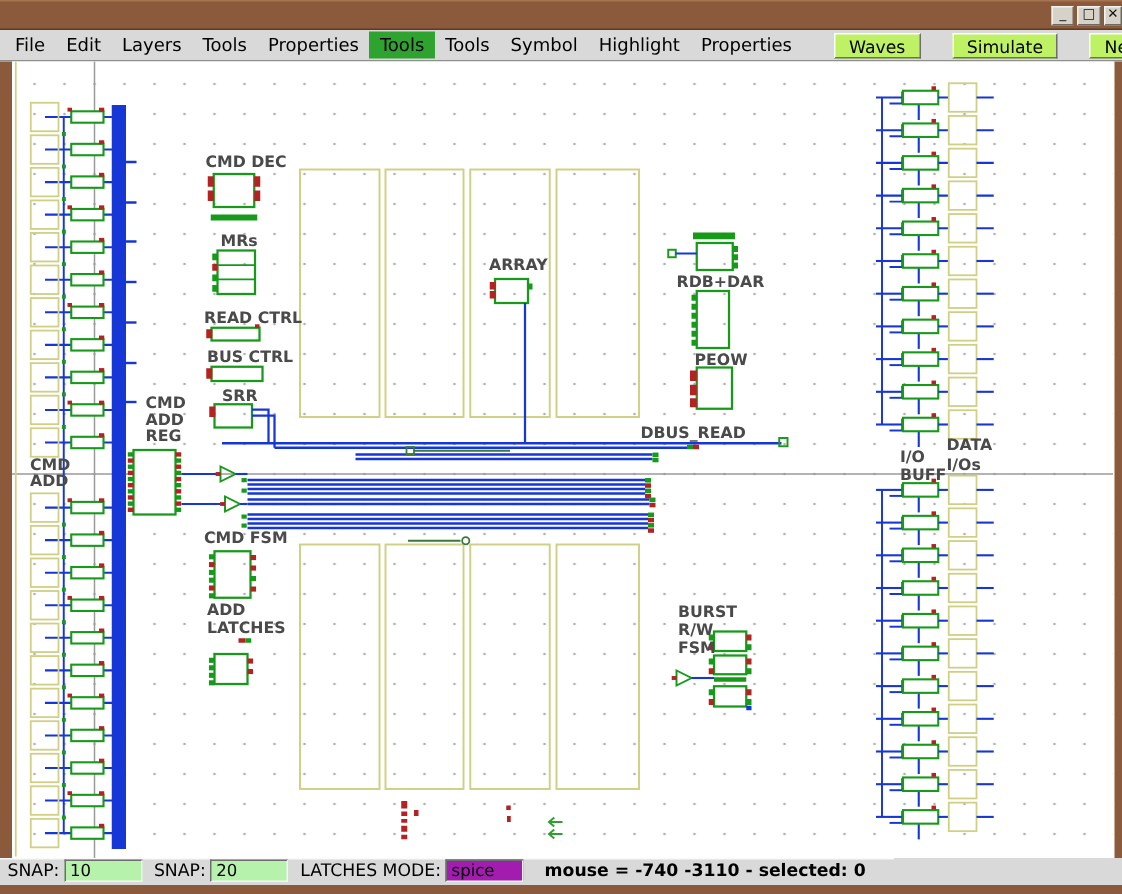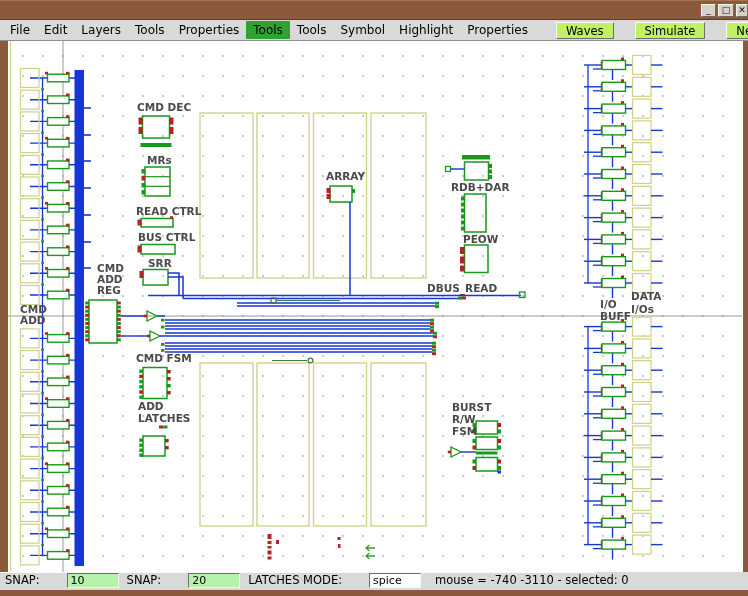--- a/index.html
+++ b/index.html
@@ -29,24 +29,24 @@
   .frame-left  { position:absolute; left:0; top:0; width:8px;  height:531px; background:#8b5a3c; }
   .frame-right { position:absolute; right:0; top:0; width:5px; height:531px; background:#8b5a3c; }
   #schem { position:absolute; left:8px; top:0; display:block; }
   #schem text { font-family:"DejaVu Sans", sans-serif; font-size:10.5px; font-weight:bold; fill:#4a4a4a; }
 
   .statusbar { position:absolute; top:572px; left:0; width:596px; height:18px;
     background:#d9d9d9; border-top:1px solid #fafafa;
     display:flex; align-items:flex-start; font-size:11.5px; color:#000; padding:0 5px; }
   .statusbar .lbl { margin-right:3px; white-space:nowrap; }
   .entry { height:15px; font-family:"DejaVu Sans", sans-serif; font-size:11px; padding:0 3px;
-    border:1px solid; border-color:#6e6e6e #f5f5f5 #f5f5f5 #6e6e6e; margin-right:8px;margin-left:24px; }
+    border:1px solid; border-color:#6e6e6e #f5f5f5 #f5f5f5 #6e6e6e; margin-right:8px; }
   .entry.green { background:#b6f2ac; width:52px; }
-  .entry.gray  { background:#ffffff; width:52px; }
-  .mousetext { margin-left:6px; white-space:nowrap; }
+  .entry.gray  { background:#a21caf; width:52px; }
+  .mousetext { margin-left:6px; white-space:nowrap;font-weight:bold; }
 
   .bottomframe { position:absolute; top:590px; left:0; width:748px; height:6px; background:#8b5a3c; }
 </style>
 </head>
 <body>
 
 <div class="titlebar">
   <span class="winbtn min">_</span>
   <span class="winbtn max">□</span>
   <span class="winbtn cls">✕</span>

